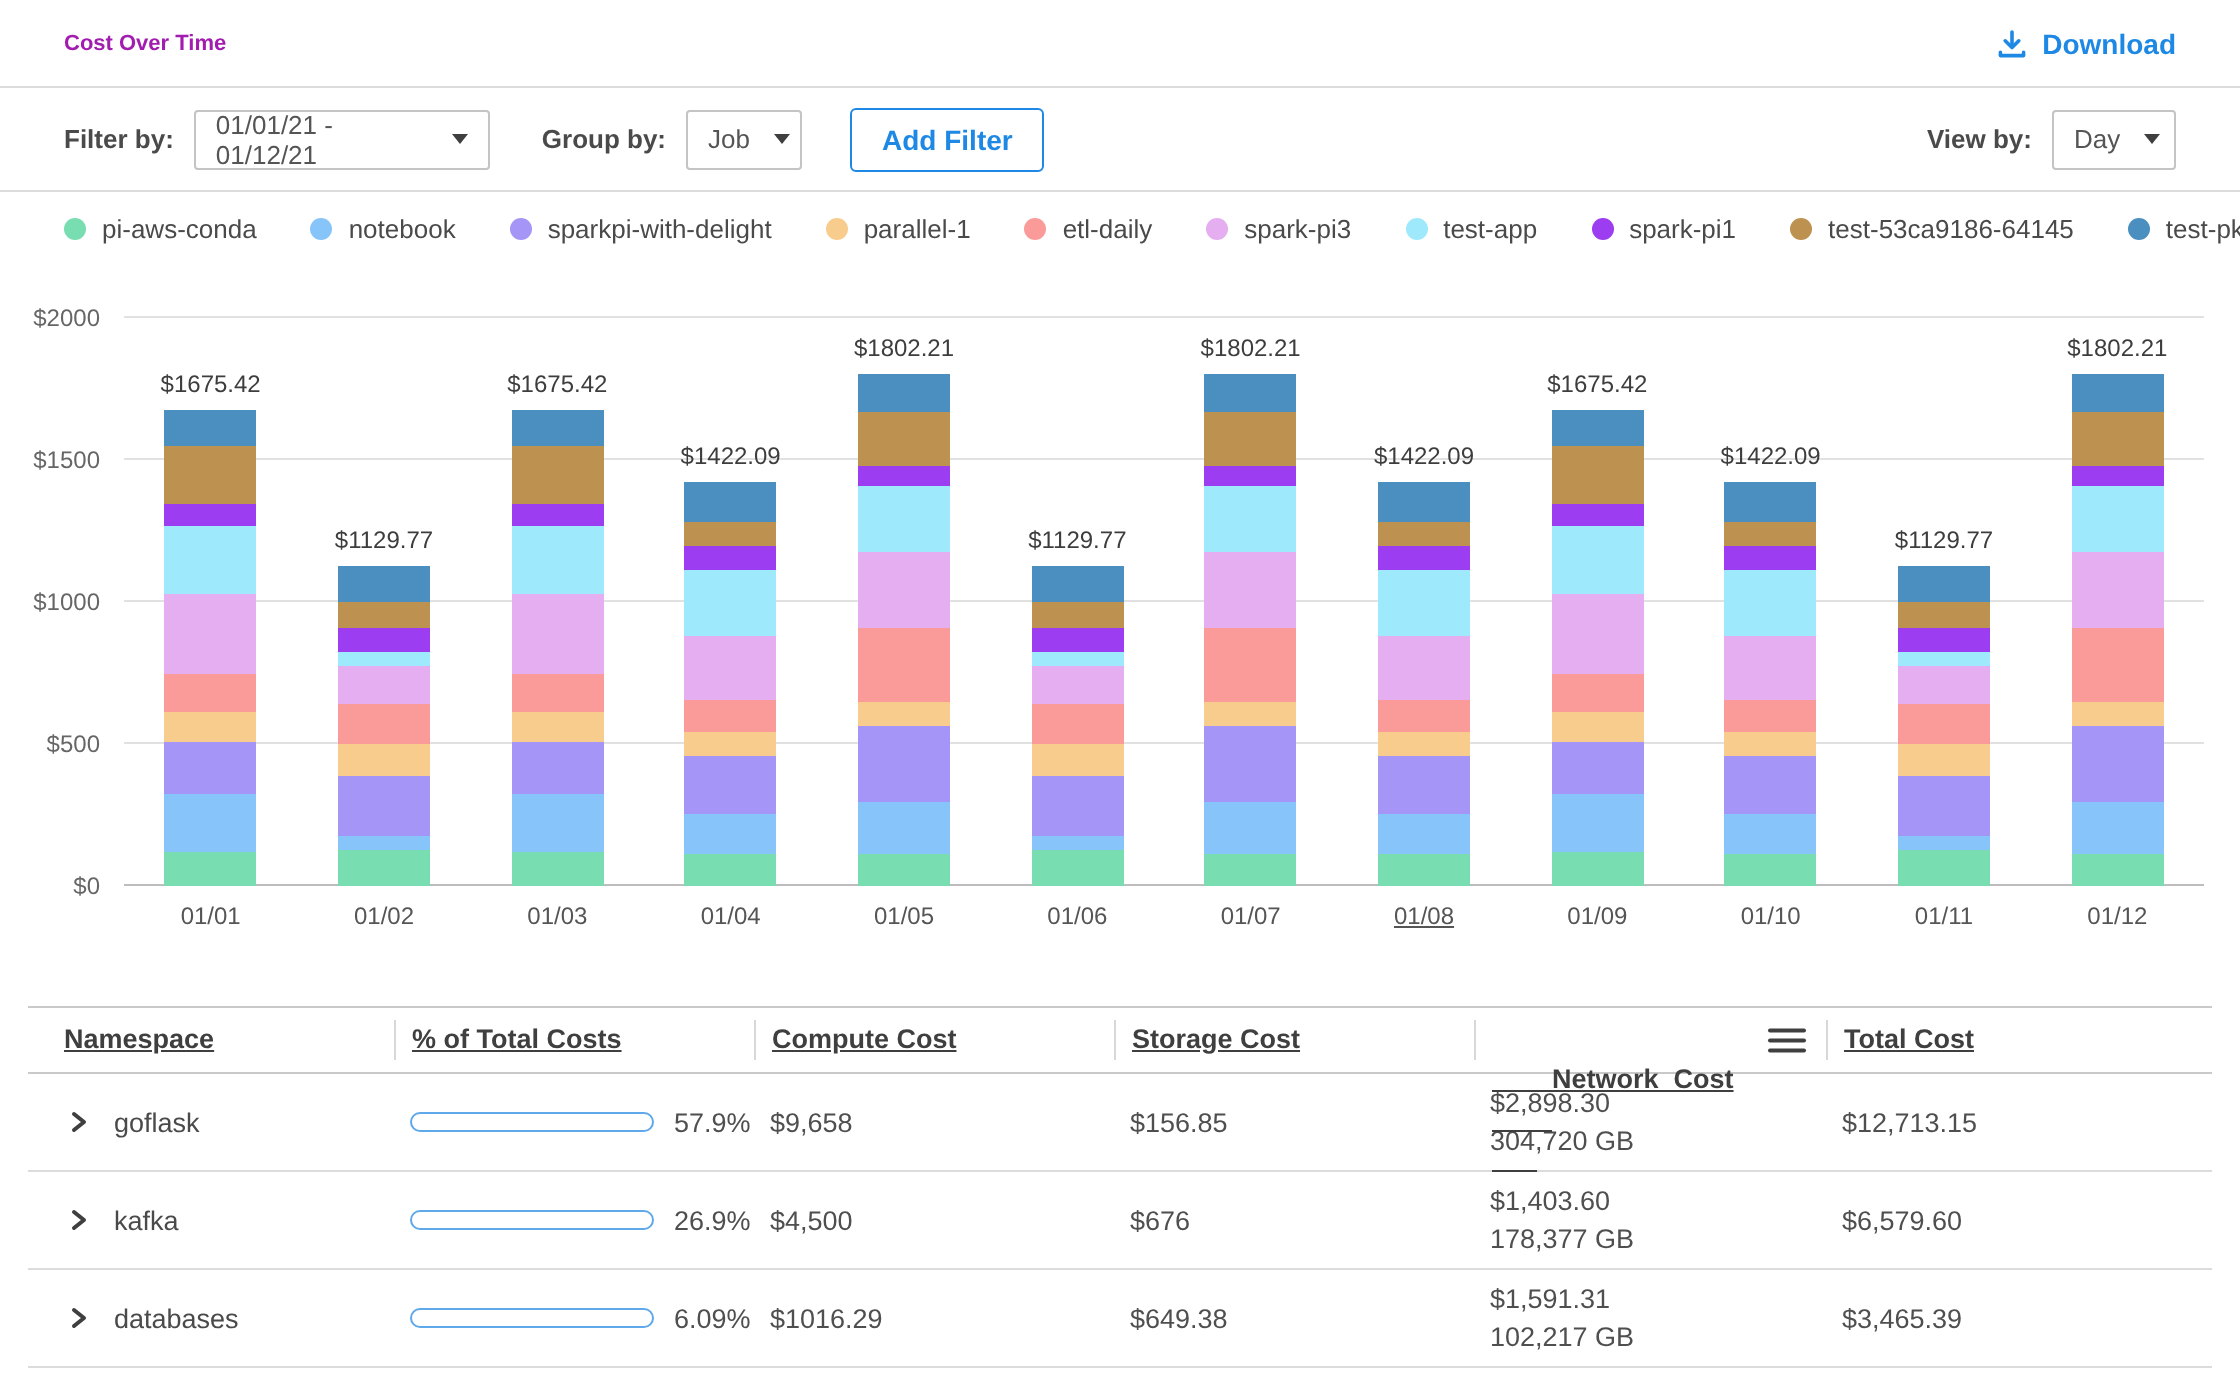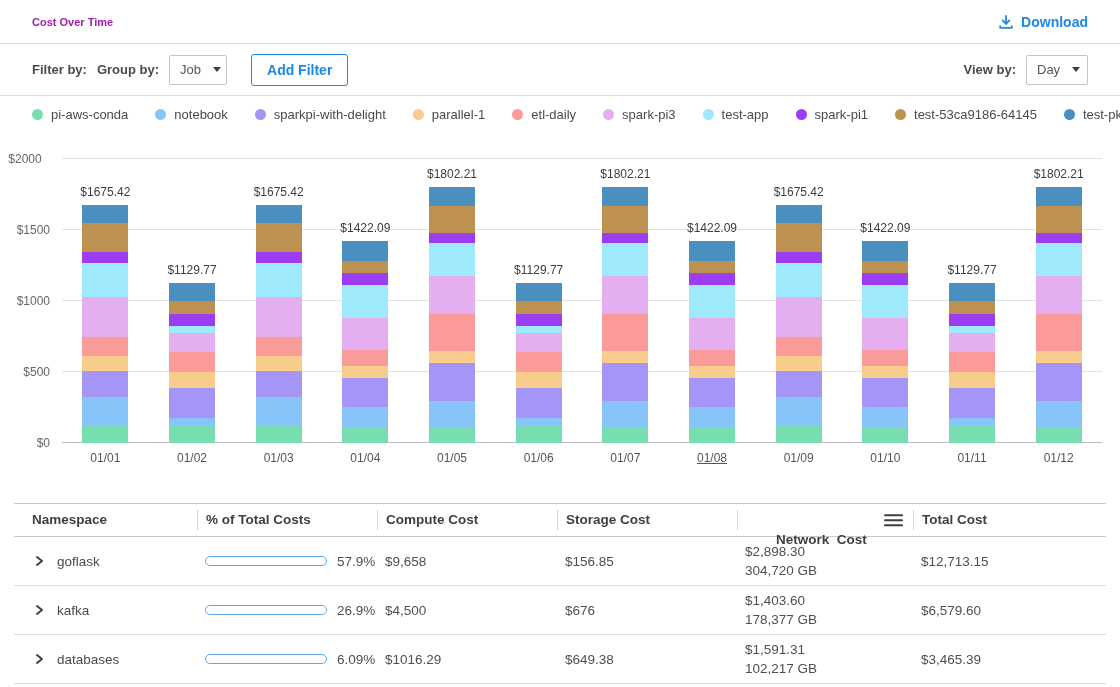--- a/index.html
+++ b/index.html
@@ -50,21 +50,21 @@
   .xlabel { position:absolute; top:calc(100% + 8px); width:60px; text-align:center;
             font-size:12px; color:#555; }
   
   .table { margin:28px 14px 0; }
   .trow, .thead {
     display:grid;
     grid-template-columns:183px 180px 180px 180px 176px 1fr;
     align-items:center;
   }
   .thead { border-top:1px solid #c9c9c9; border-bottom:1px solid #c9c9c9; height:34px;
-           font-size:13.5px; font-weight:bold; color:#3f3f3f; }
+           font-size:13.5px; font-weight:bold; color:#3f3f3f;text-decoration:underline; }
   .thead .hcell { padding-left:8px; white-space:pre; position:relative; height:20px;
                   line-height:20px; border-left:1px solid #d8d8d8; }
   .thead .hcell:first-child { border-left:none; padding-left:18px; }
   .menu-icon { position:absolute; right:10px; top:50%; transform:translateY(-50%);
                width:19px; cursor:pointer; }
   .menu-icon span { display:block; height:2.5px; background:#3f3f3f; border-radius:1px;
                     margin:2.5px 0; }
   .trow { min-height:48px; border-bottom:1px solid #dcdcdc; font-size:13.5px; color:#4f4f4f; }
   .trow .cell { padding-left:8px; }
   .ns-cell { display:flex; align-items:center; gap:11px; padding-left:18px !important; }
@@ -90,20 +90,24 @@
             <path d="M4.6 6.4L8 9.8l3.4-3.4"></path>
             <path d="M2.2 12.2v1.6h11.6v-1.6"></path>
         </svg>
       </span>
       <span>Download</span>
     </div>
   </div>
 
   <div class="fbar">
     <span class="flabel">Filter by:</span>
+    <div class="select sel-date">
+      <span>01/01/21 - 01/12/21</span>
+      <span class="caret"></span>
+    </div>
     <span class="flabel">Group by:</span>
     <div class="select sel-job">
       <span>Job</span>
       <span class="caret"></span>
     </div>
     <button class="btn-addfilter">Add Filter</button>
     <span class="fspacer"></span>
     <span class="flabel">View by:</span>
     <div class="select sel-day">
       <span>Day</span>
@@ -354,21 +358,21 @@
             <div class="bar-seg" style="height: 26.98px; background: rgb(189, 145, 80);"></div>
             <div class="bar-seg" style="height: 18.4898px; background: rgb(75, 143, 192);"></div>
           </div>
         </div>
         <div class="xlabel" style="left: calc(95.8333% - 30px);">01/12</div>
       </div>
   <div class="ylabel" style="bottom: 25px;">$0</div>
       <div class="ylabel" style="bottom: 96px;">$500</div>
       <div class="ylabel" style="bottom: 167px;">$1000</div>
       <div class="ylabel" style="bottom: 238px;">$1500</div>
-      <div class="ylabel" style="bottom: 309px; text-align: center;">$2000</div>
+      <div class="ylabel" style="bottom: 309px;">$2000</div>
     </div>
 
   <div class="table">
     <div class="thead">
       <div class="hcell">Namespace</div>
       <div class="hcell">% of Total Costs</div>
       <div class="hcell">Compute Cost</div>
       <div class="hcell">Storage Cost</div>
       <div class="hcell">
         <span>Network  Cost</span>

